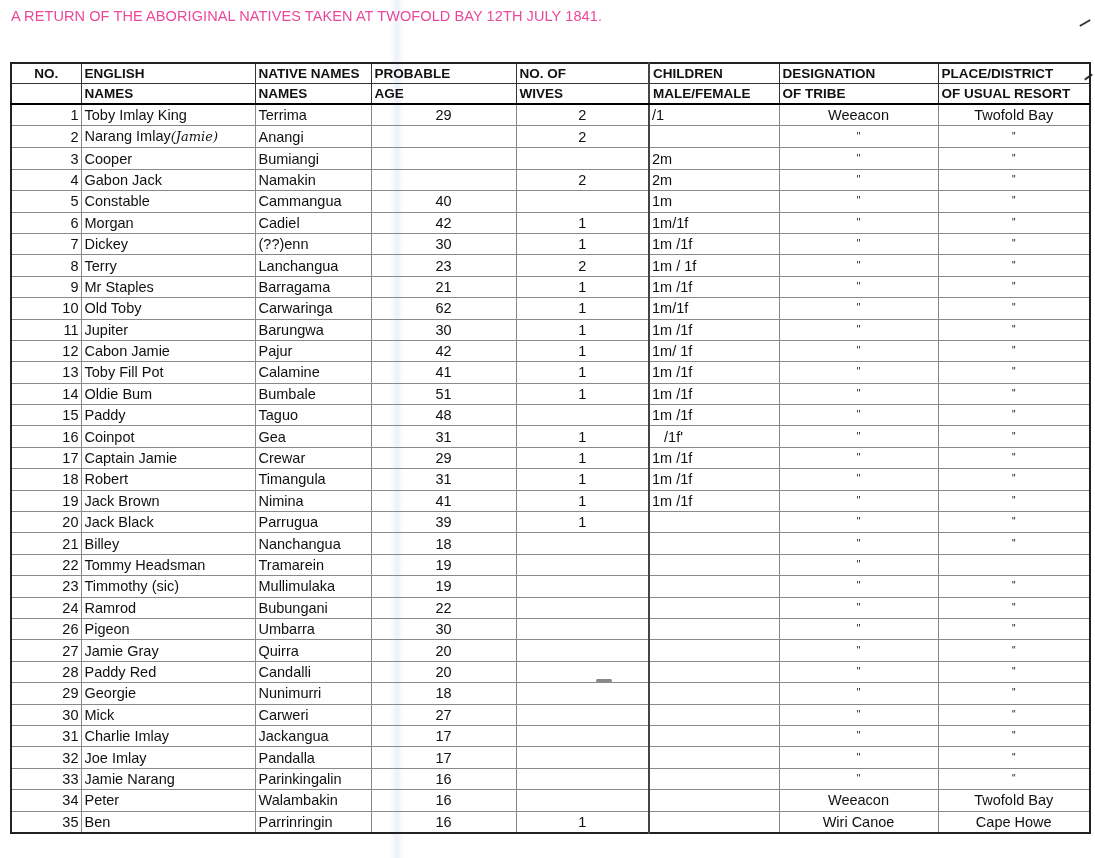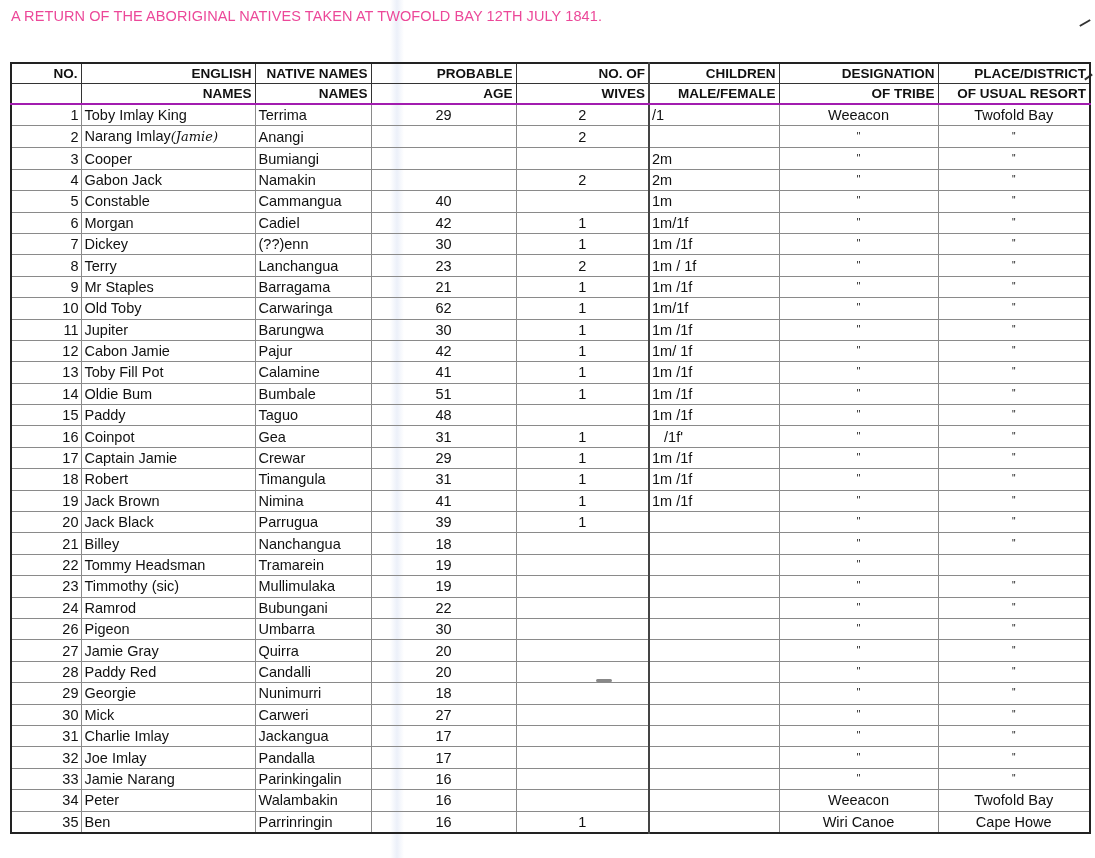--- a/index.html
+++ b/index.html
@@ -7,23 +7,23 @@
          font-family: "Liberation Sans", sans-serif; color: #111; }
   .title { position: absolute; left: 11px; top: 8px; font-size: 14.5px; letter-spacing: 0.1px; color: #ec4899; }
   .fold { position: absolute; left: 390px; top: 0; width: 14px; height: 858px;
           background: linear-gradient(90deg, rgba(210,220,240,0) 0%, rgba(200,212,238,0.35) 50%, rgba(210,220,240,0) 100%); pointer-events:none; }
   .pen-mark { position: absolute; right: 4px; top: 22px; width: 12px; height: 2px; background:#333; transform: rotate(-30deg); }
   .pen-mark2 { position: absolute; right: 2px; top: 76px; width: 9px; height: 2px; background:#333; transform: rotate(-35deg); }
   .smudge { position: absolute; left: 596px; top: 679px; width: 16px; height: 3px; background:#555; border-radius: 2px; opacity: .7; }
   table { position: absolute; left: 10px; top: 62px; border-collapse: collapse; table-layout: fixed; width: 1079px;
           border: 2px solid #222; font-size: 14.5px; }
   th, td { border: 1px solid #8a8a8a; padding: 0 3px; height: 20.4px; line-height: 20px; white-space: nowrap; overflow: hidden; }
-  th { font-weight: bold; font-size: 13.5px; text-align: right; height: 19px; line-height: 19px; border-color:#333; }
-  th.no { text-align: right; margin-left: 46px; }
-  tr.h2 th { border-bottom: 2px solid #a21caf; margin-top: 20px; }
+  th { font-weight: bold; font-size: 13.5px; text-align: left; height: 19px; line-height: 19px; border-color:#333; }
+  th.no { text-align: center; margin-left: 46px; }
+  tr.h2 th { border-bottom: 2px solid #000000; margin-top: 20px; }
   td.no { text-align: right; padding-right: 2px; }
   td.c { text-align: center; }
   td.ch { text-align: left; padding-left: 2px; }
   td.ditto { text-align: center; font-size: 10px; }
   .col-children { border-left: 2px solid #444 !important; }
   .hand { font-family: "DejaVu Serif", serif; font-style: italic; font-size: 13px; }
 </style>
 </head>
 <body>
 

